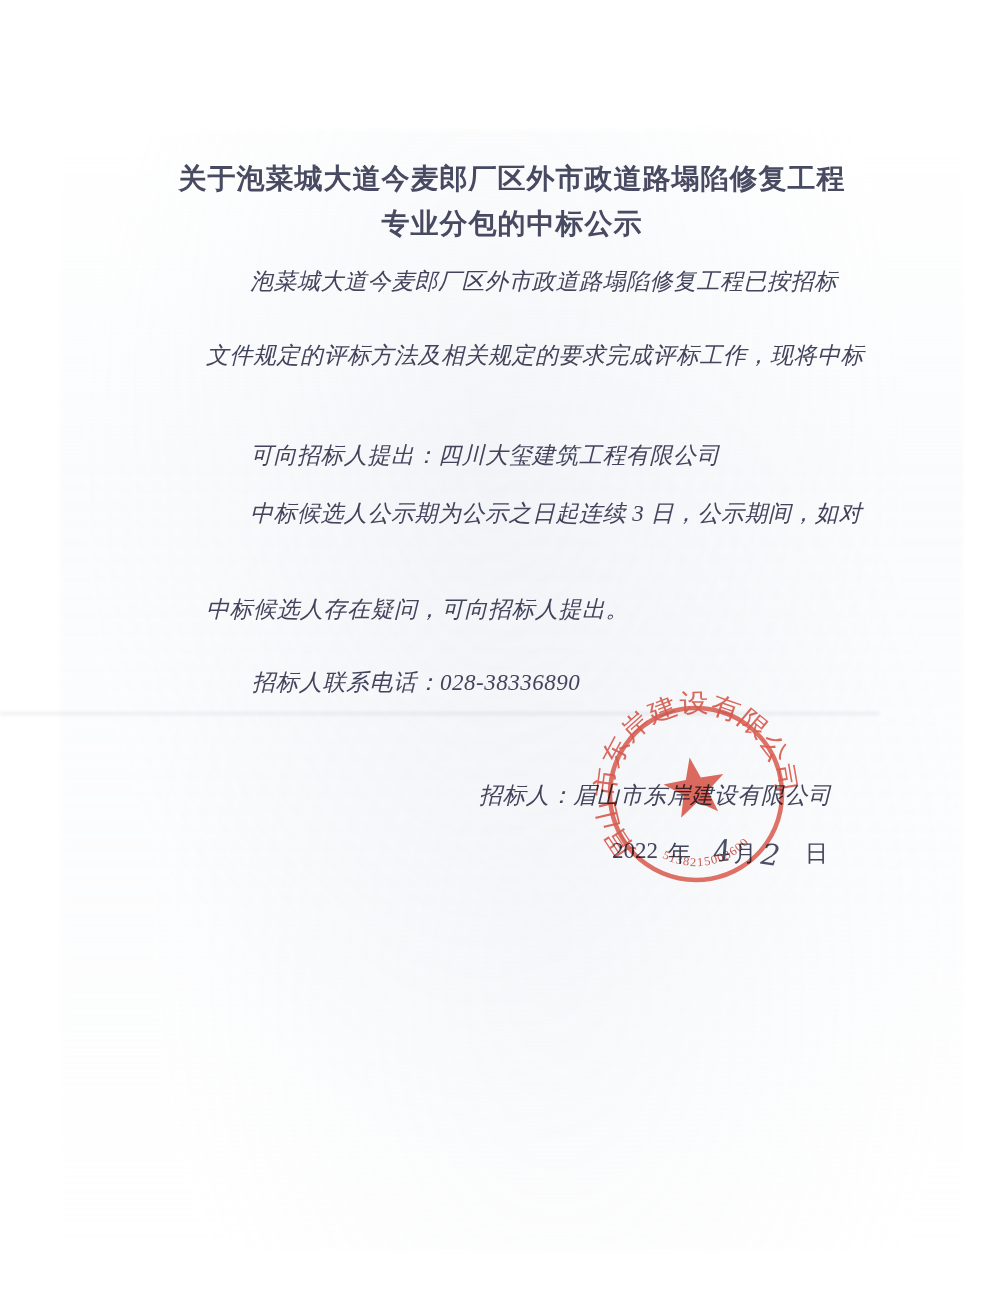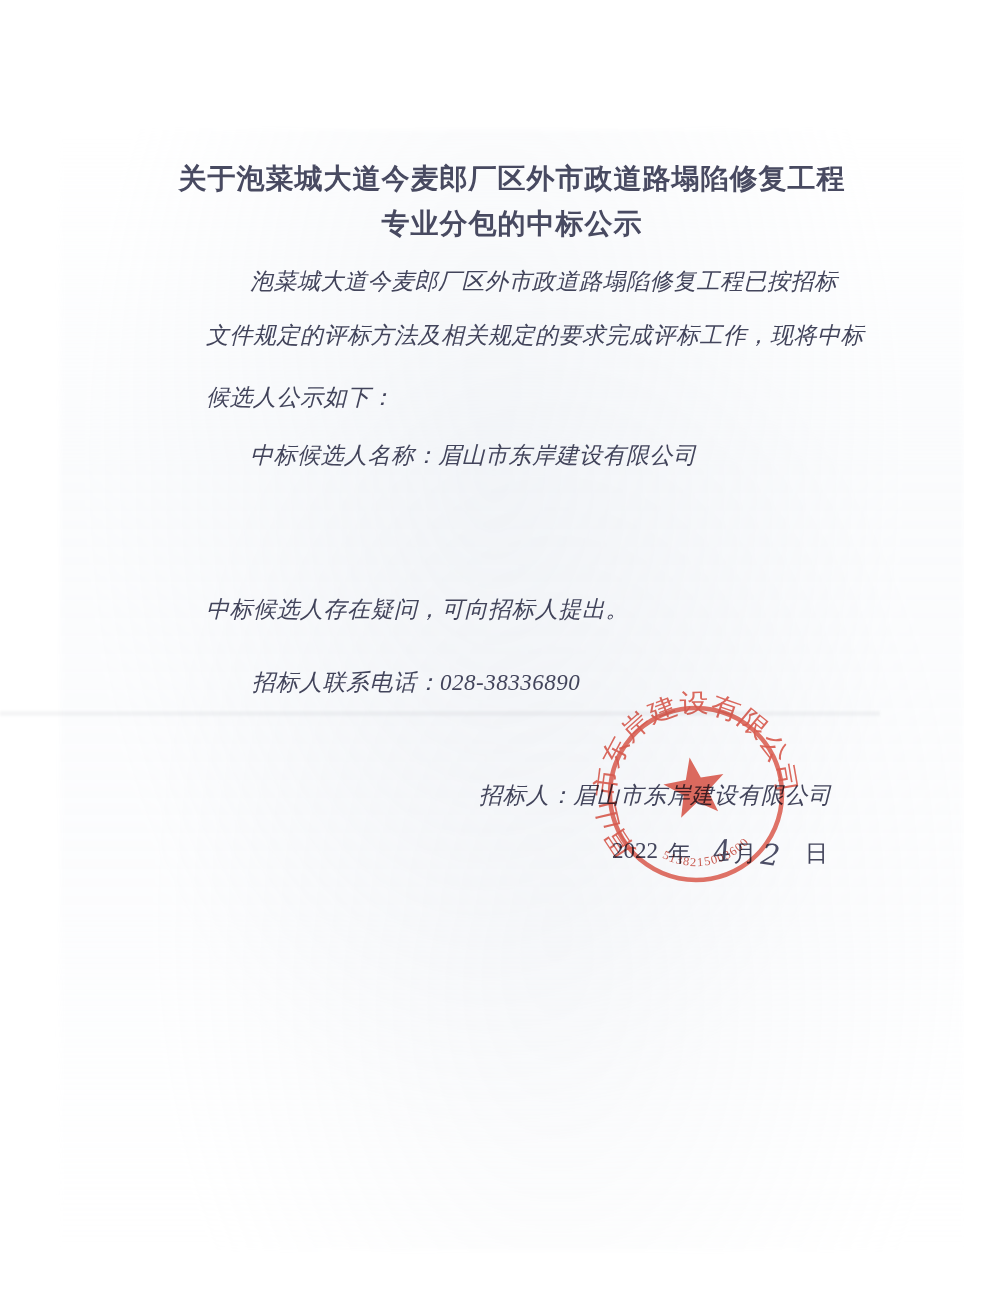--- a/index.html
+++ b/index.html
@@ -39,21 +39,21 @@
     text-align:center;
     color:#484a61;
     font-size:28px;
     font-weight:600;
     letter-spacing:1px;
     white-space:nowrap;
   }
   .t1{top:160px;}
   .t2{top:205px;}
   .b0{top:266px;left:250px;}
-  .b1{top:320px;left:206px;}
+  .b1{top:340px;left:206px;}
   .b2{top:382px;left:206px;}
   .b3{top:440px;left:250px;}
   .b4{top:498px;left:250px;}
   .b5{top:556px;left:206px;margin-top:38px;}
   .contact{top:667px;left:252px;}
   .signer{top:780px;left:479px;}
   .date-row{
     position:absolute;top:838px;left:612px;
     display:flex;align-items:flex-start;
     color:#42445b;font-size:23px;white-space:nowrap;
@@ -86,22 +86,22 @@
 <div class="page">
 
   <div class="paper-tint"></div>
   <div class="crease"></div>
 
   <div class="title t1">关于泡菜城大道今麦郎厂区外市政道路塌陷修复工程</div>
   <div class="title t2">专业分包的中标公示</div>
 
   <div class="line b0">泡菜城大道今麦郎厂区外市政道路塌陷修复工程已按招标</div>
   <div class="line b1">文件规定的评标方法及相关规定的要求完成评标工作，现将中标</div>
-  <div class="line b2">候选人公示如下：</div>
-  <div class="line b3">中标候选人名称：眉山市东岸建设有限公司</div>
+  <div class="line b3">可向招标人提出：四川大玺建筑工程有限公司</div>
+  <div class="line b4">中标候选人公示期为公示之日起连续 3 日，公示期间，如对</div>
   <div class="line b5">中标候选人存在疑问，可向招标人提出。</div>
 
   <div class="line contact">招标人联系电话：028-38336890</div>
 
   <div class="line signer">招标人：眉山市东岸建设有限公司</div>
 
   <div class="date-row">
     <span class="seg">2022</span>
     <span class="seg" style="margin-left:10px;">年</span>
     <span class="hand" style="margin-left:22px;">4</span>

